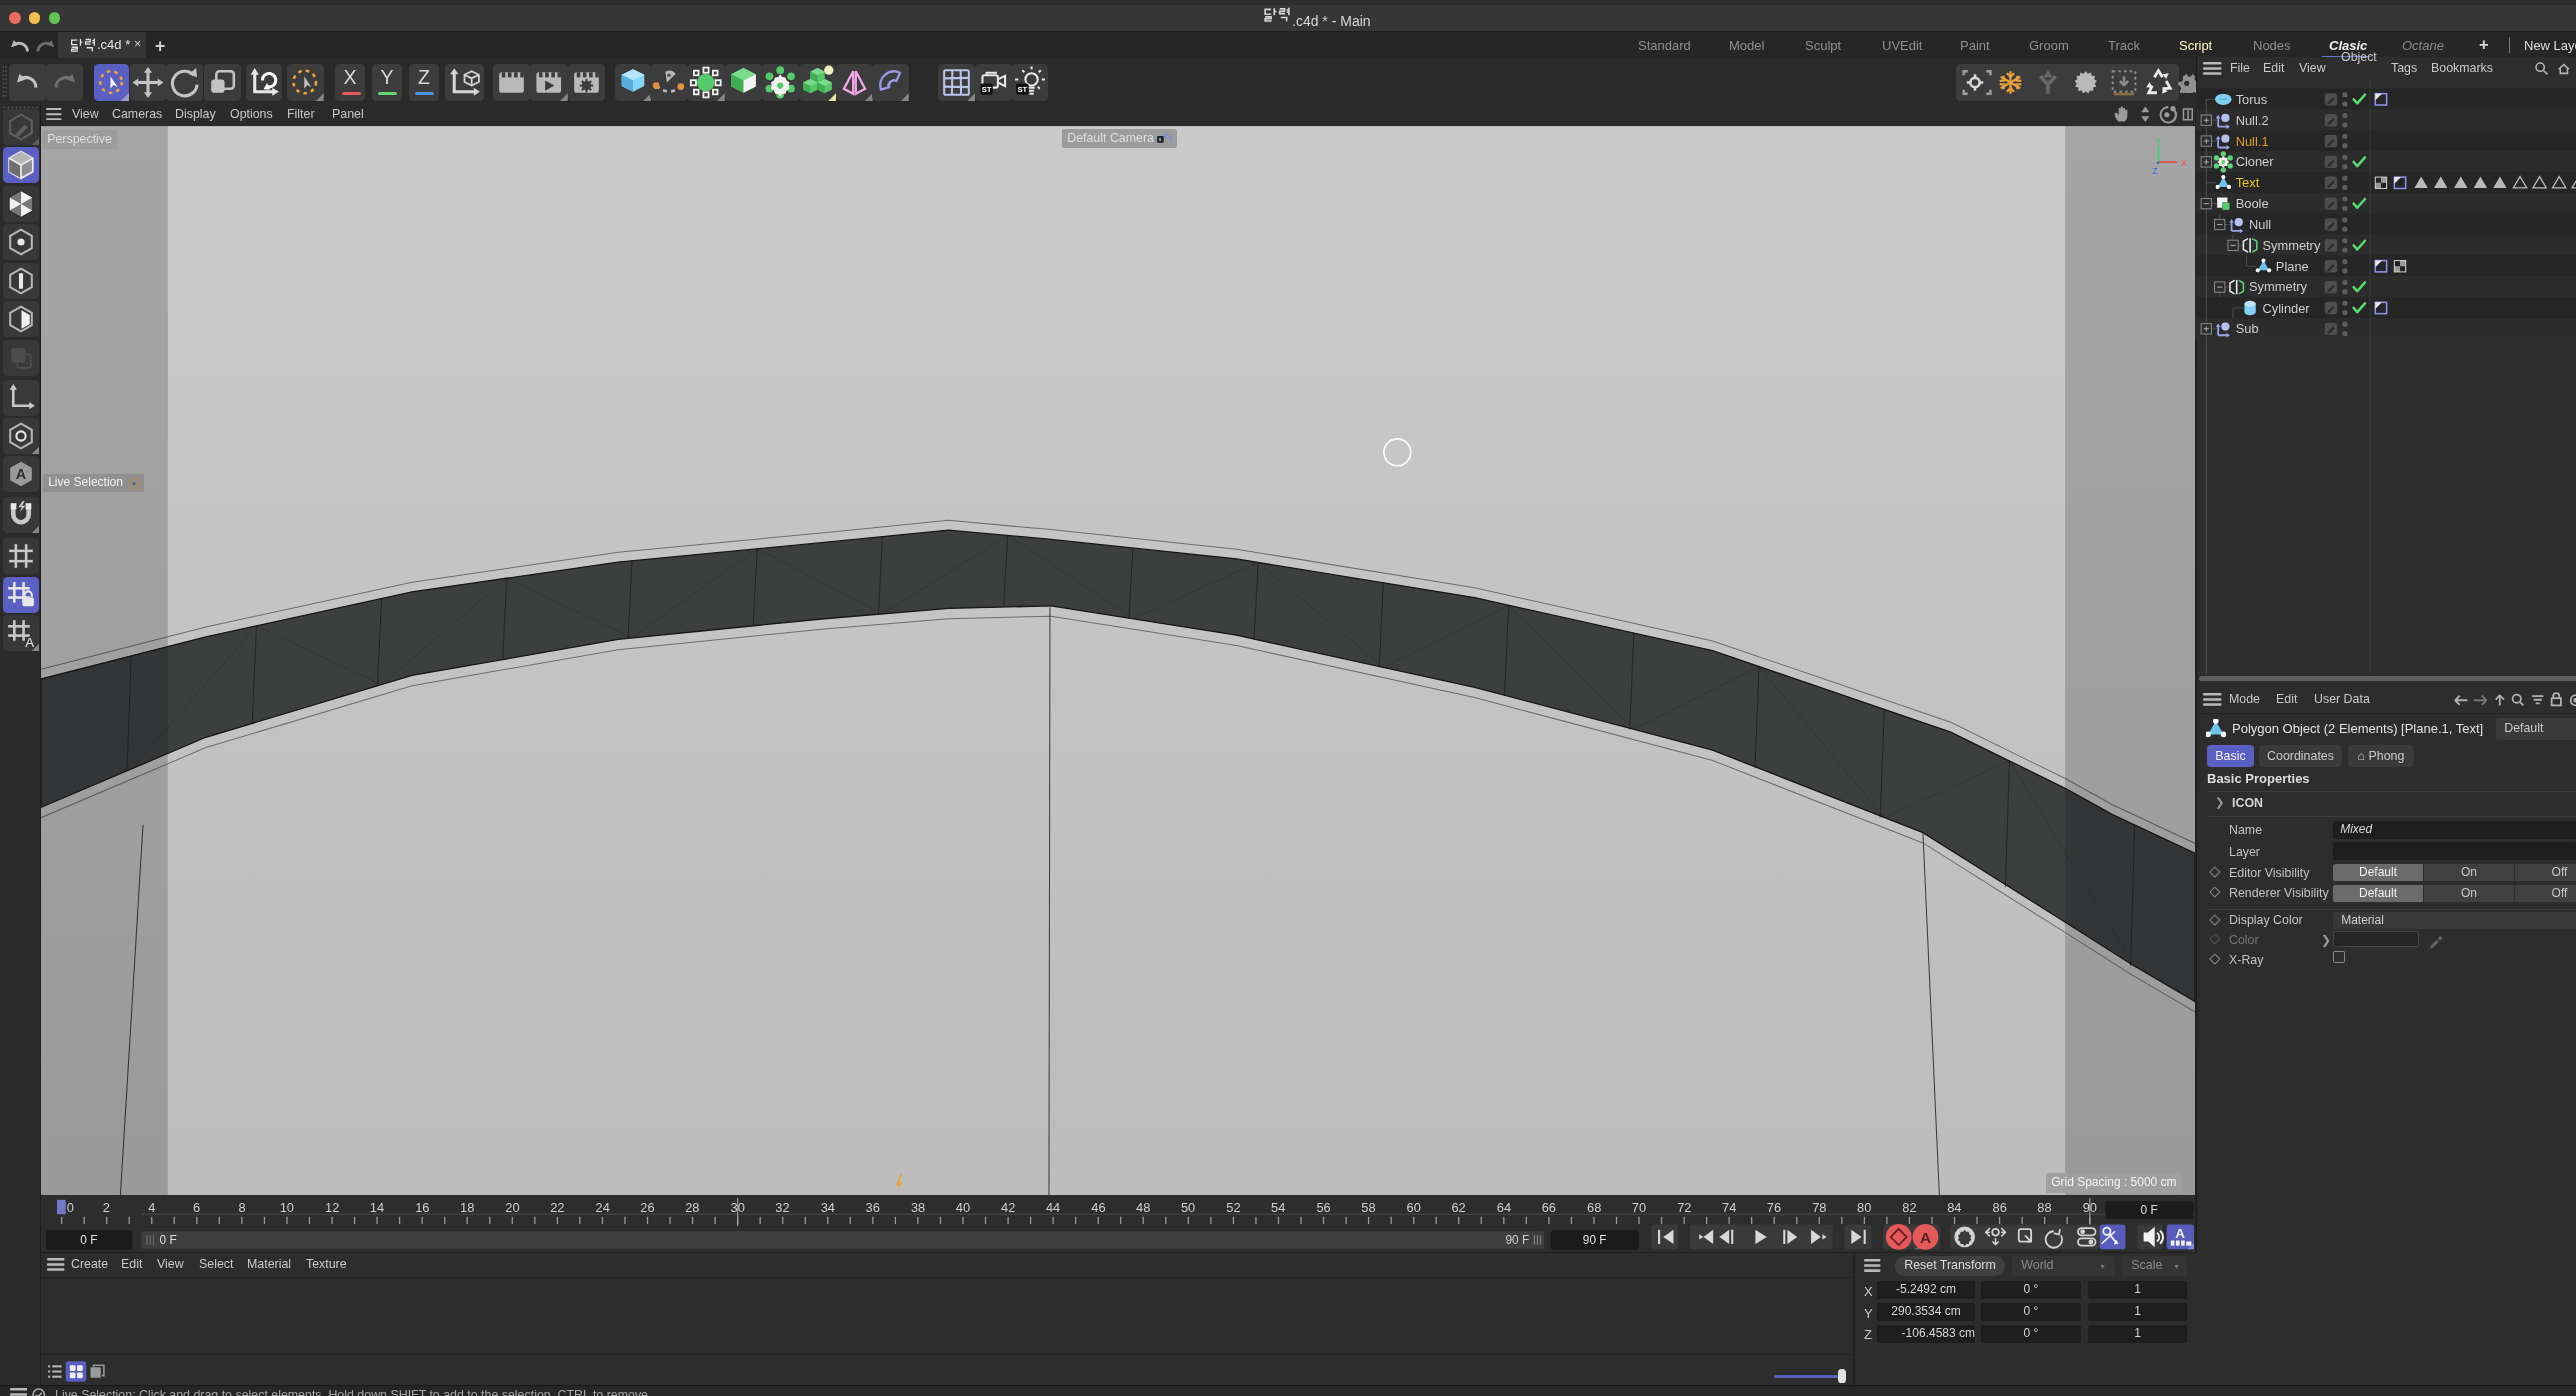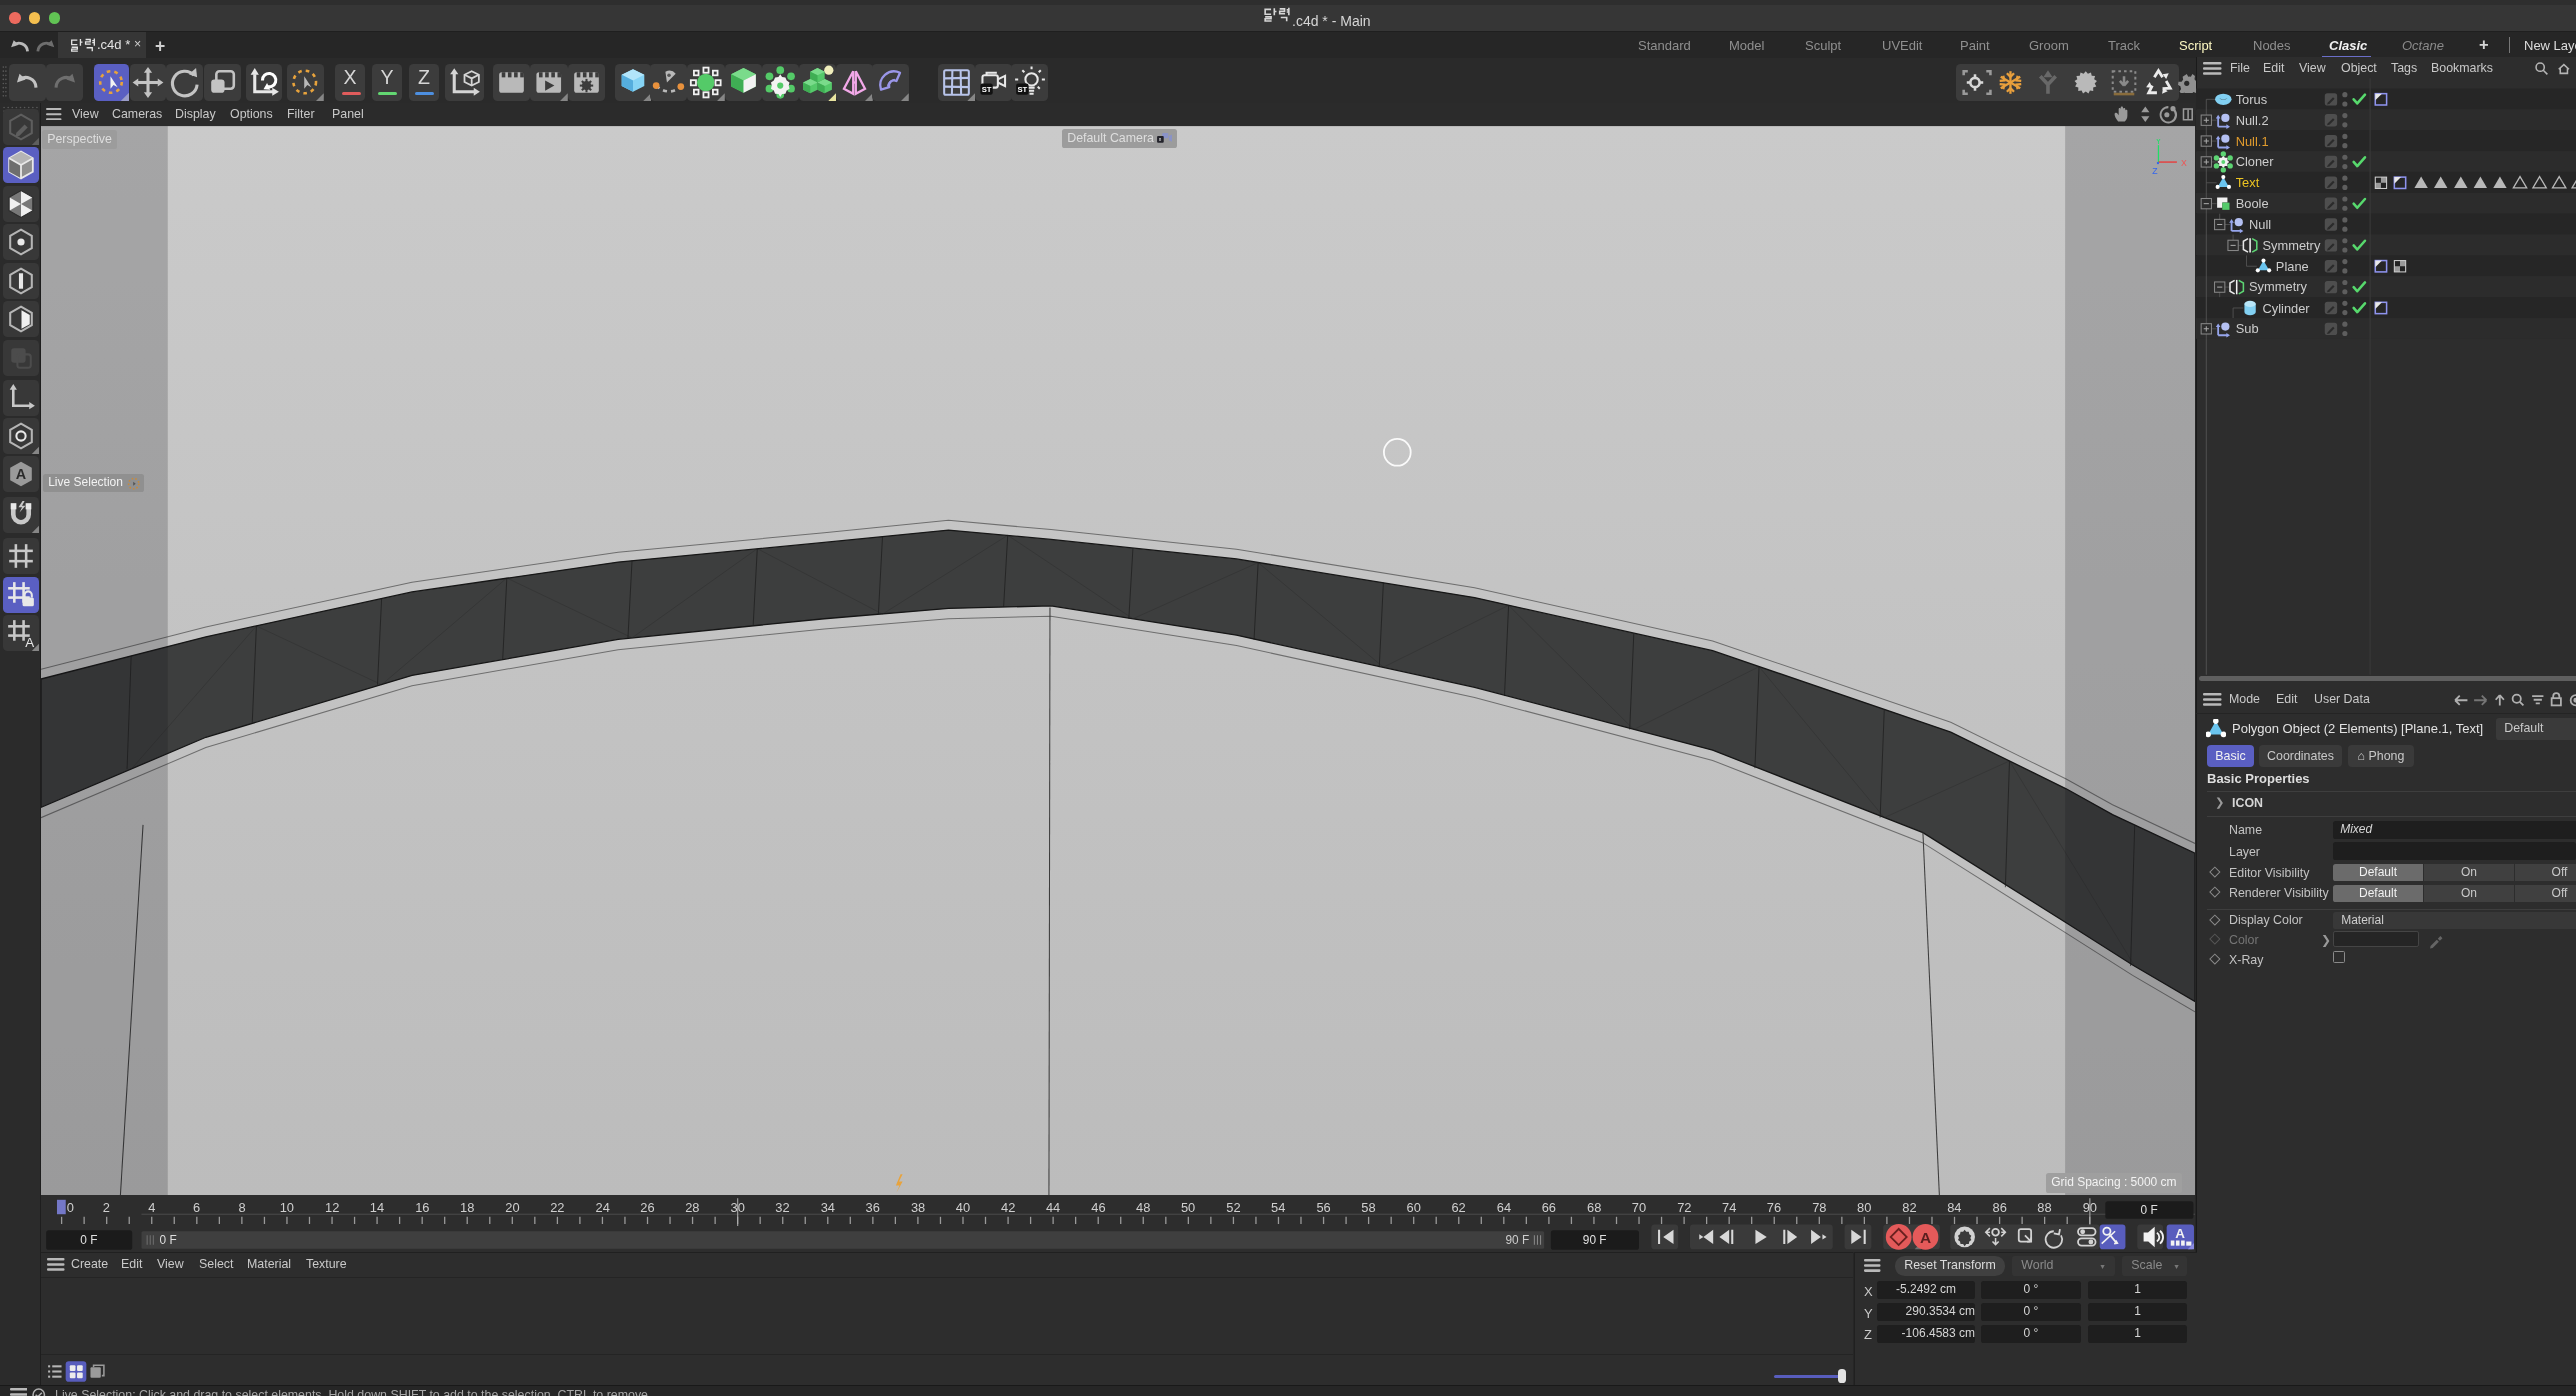--- a/index.html
+++ b/index.html
@@ -604,21 +604,21 @@
 <svg class="abs" style="left:2203px;top:62px" width="18.5" height="13.4" viewBox="0 0 36 26">
     <g fill="#b9b9b9">
       <rect width="36" height="5" rx="2"></rect>
       <rect y="10" width="36" height="5" rx="2"></rect>
       <rect y="20" width="36" height="5" rx="2"></rect>
     </g>
   </svg>
 <div class="abs menutxt" style="left:2230px;top:61px">File</div>
 <div class="abs menutxt" style="left:2263px;top:61px">Edit</div>
 <div class="abs menutxt" style="left:2299px;top:61px">View</div>
-<div class="abs menutxt" style="left:2341px;top:61px">Object</div>
+<div class="abs menutxt" style="left:2341px;top:50px">Object</div>
 <div class="abs menutxt" style="left:2391px;top:61px">Tags</div>
 <div class="abs menutxt" style="left:2431px;top:61px">Bookmarks</div>
 <svg class="abs" style="left:2534px;top:61px" width="70" height="15.5" viewBox="0 0 136 30">
  <g stroke="#b5b5b5" stroke-width="3" fill="none">
   <circle cx="12" cy="12" r="8"></circle>
       <line x1="18" y1="18" x2="26" y2="26"></line>
   <path d="M48 16 l10 -9 l10 9 M51 14 v10 h14 v-10"></path>
   <path d="M88 8 h18 M91 14 h12 M94 20 h6"></path>
   <rect x="122" y="8" width="16" height="14"></rect>
       <path d="M126 8 v-3 h15 v12 h-3"></path>
@@ -1166,21 +1166,21 @@
 <div class="abs" style="left:2012px;top:1256px;width:103px;height:19.6px;background:#343434;border-radius:3.1px;color:#8a8a8a;font-size:12.4px;line-height:19.6px;padding-left:9.3px">World</div>
 <div class="abs" style="left:2099px;top:1262px;color:#777;font-size:7.2px">▼</div>
 <div class="abs" style="left:2122px;top:1256px;width:65px;height:19.6px;background:#343434;border-radius:3.1px;color:#8a8a8a;font-size:12.4px;line-height:19.6px;padding-left:9.3px">Scale</div>
 <div class="abs" style="left:2173px;top:1262px;color:#777;font-size:7.2px">▼</div>
 <div class="abs" style="left:1864px;top:1284px;font-size:13px;color:#c9c9c9">X</div>
 <div class="abs" style="left:1864px;top:1306px;font-size:13px;color:#c9c9c9">Y</div>
 <div class="abs" style="left:1864px;top:1327px;font-size:13px;color:#c9c9c9">Z</div>
 <div class="inp" style="left:1877px;top:1281px;width:98px;text-align:center">-5.2492 cm</div>
 <div class="inp" style="left:1981px;top:1281px;width:100px;text-align:center">0 °</div>
 <div class="inp" style="left:2088px;top:1281px;width:99px;text-align:center">1</div>
-<div class="inp" style="left:1877px;top:1303px;width:98px;text-align:right">290.3534 cm</div>
+<div class="inp" style="left:1877px;top:1303px;width:98px;text-align:center">290.3534 cm</div>
 <div class="inp" style="left:1981px;top:1303px;width:100px;text-align:center">0 °</div>
 <div class="inp" style="left:2088px;top:1303px;width:99px;text-align:center">1</div>
 <div class="inp" style="left:1877px;top:1325px;width:98px;text-align:right">-106.4583 cm</div>
 <div class="inp" style="left:1981px;top:1325px;width:100px;text-align:center">0 °</div>
 <div class="inp" style="left:2088px;top:1325px;width:99px;text-align:center">1</div>
 
 <div id="sb" class="abs" style="left:0;top:1385px;width:2604px;height:11.3px;background:#262626;border-top:1px solid #191919"></div>
 <svg class="abs" style="left:9.8px;top:1388px" width="17.5" height="13.4" viewBox="0 0 34 26">
     <g fill="#b9b9b9">
       <rect width="34" height="5" rx="2"></rect>

